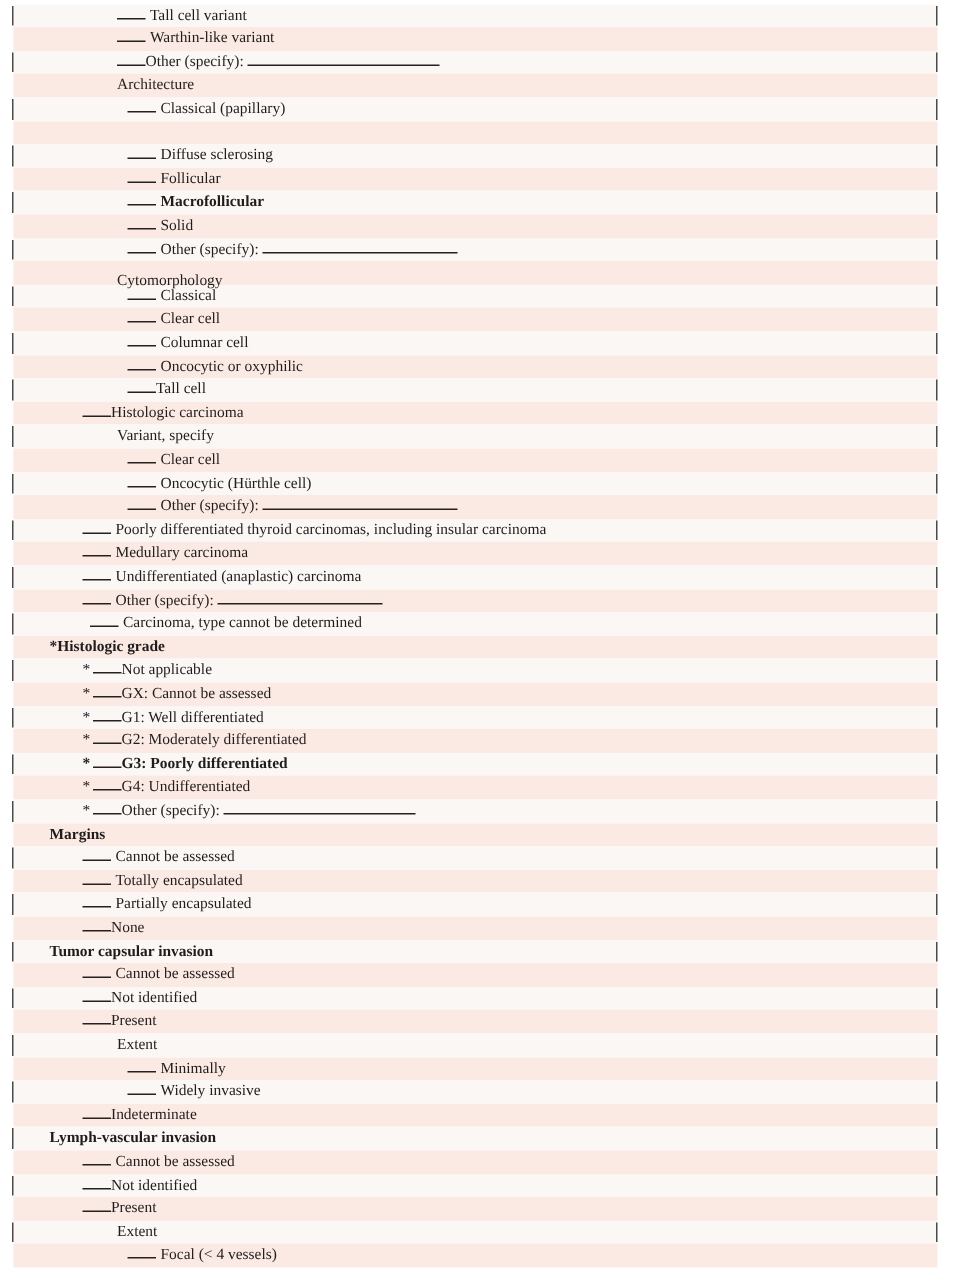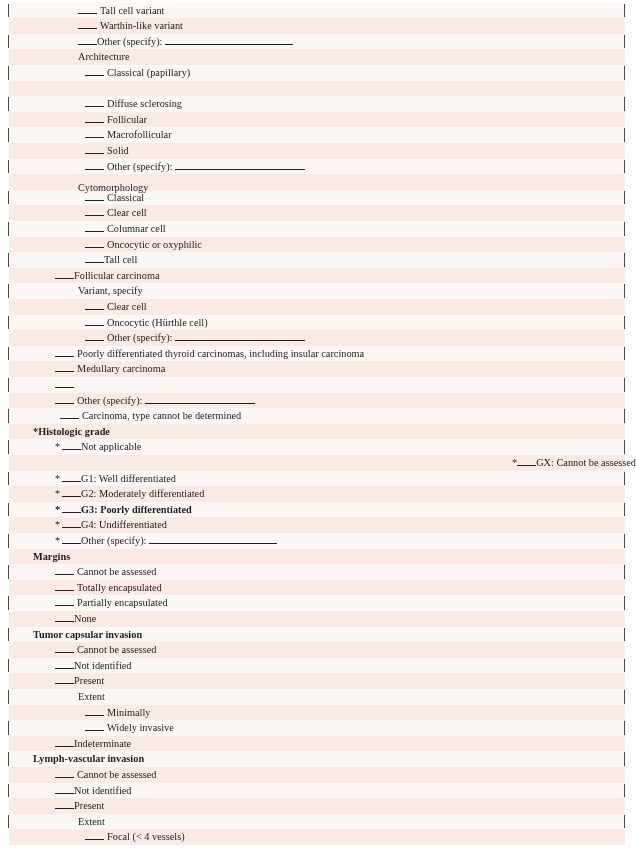--- a/index.html
+++ b/index.html
@@ -203,42 +203,42 @@
       <div class="stripe pink" style="top: 829.4px; height: 15.6px;"></div>
     </div>
   <div id="rows">
       <div class="row" style="top: 2.6px;"><span style="display: inline-block; width: 78px;"></span><span class="blank b-short"></span><span class="txt">Tall cell variant</span></div>
       <div class="row" style="top: 18.2px;"><span style="display: inline-block; width: 78px;"></span><span class="blank b-short"></span><span class="txt">Warthin-like variant</span></div>
       <div class="row" style="top: 33.8px;"><span style="display: inline-block; width: 78px;"></span><span class="blank b-tight"></span><span class="txt">Other (specify):</span><span class="fillline" style="width: 128px;"></span></div>
       <div class="row" style="top: 49.4px;"><span style="display: inline-block; width: 78px;"></span><span class="txt">Architecture</span></div>
       <div class="row" style="top: 65px;"><span style="display: inline-block; width: 85px;"></span><span class="blank b-short"></span><span class="txt">Classical (papillary)</span></div>
       <div class="row" style="top: 96.2px;"><span style="display: inline-block; width: 85px;"></span><span class="blank b-short"></span><span class="txt">Diffuse sclerosing</span></div>
       <div class="row" style="top: 111.8px;"><span style="display: inline-block; width: 85px;"></span><span class="blank b-short"></span><span class="txt">Follicular</span></div>
-      <div class="row" style="top: 127.4px;"><span style="display: inline-block; width: 85px;"></span><span class="blank b-short"></span><span class="txt">Macrofollicular</span></div>
+      <div class="row" style="top: 127.4px; font-weight: bold;"><span style="display: inline-block; width: 85px;"></span><span class="blank b-short"></span><span class="txt">Macrofollicular</span></div>
       <div class="row" style="top: 143px;"><span style="display: inline-block; width: 85px;"></span><span class="blank b-short"></span><span class="txt">Solid</span></div>
       <div class="row" style="top: 158.6px;"><span style="display: inline-block; width: 85px;"></span><span class="blank b-short"></span><span class="txt">Other (specify):</span><span class="fillline" style="width: 130px;"></span></div>
       <div class="row" style="top: 180px;"><span style="display: inline-block; width: 78px;"></span><span class="txt">Cytomorphology</span></div>
       <div class="row" style="top: 189.8px;"><span style="display: inline-block; width: 85px;"></span><span class="blank b-short"></span><span class="txt">Classical</span></div>
       <div class="row" style="top: 205.4px;"><span style="display: inline-block; width: 85px;"></span><span class="blank b-short"></span><span class="txt">Clear cell</span></div>
       <div class="row" style="top: 221px;"><span style="display: inline-block; width: 85px;"></span><span class="blank b-short"></span><span class="txt">Columnar cell</span></div>
       <div class="row" style="top: 236.6px;"><span style="display: inline-block; width: 85px;"></span><span class="blank b-short"></span><span class="txt">Oncocytic or oxyphilic</span></div>
       <div class="row" style="top: 252.2px;"><span style="display: inline-block; width: 85px;"></span><span class="blank b-tight"></span><span class="txt">Tall cell</span></div>
-      <div class="row" style="top: 267.8px;"><span style="display: inline-block; width: 55px;"></span><span class="blank b-tight"></span><span class="txt">Follicular carcinoma</span></div>
+      <div class="row" style="top: 267.8px;"><span style="display: inline-block; width: 55px;"></span><span class="blank b-tight"></span><span class="txt">Histologic carcinoma</span></div>
       <div class="row" style="top: 283.4px;"><span style="display: inline-block; width: 78px;"></span><span class="txt">Variant, specify</span></div>
       <div class="row" style="top: 299px;"><span style="display: inline-block; width: 85px;"></span><span class="blank b-short"></span><span class="txt">Clear cell</span></div>
       <div class="row" style="top: 314.6px;"><span style="display: inline-block; width: 85px;"></span><span class="blank b-short"></span><span class="txt">Oncocytic (Hürthle cell)</span></div>
       <div class="row" style="top: 330.2px;"><span style="display: inline-block; width: 85px;"></span><span class="blank b-short"></span><span class="txt">Other (specify):</span><span class="fillline" style="width: 130px;"></span></div>
       <div class="row" style="top: 345.8px;"><span style="display: inline-block; width: 55px;"></span><span class="blank b-short"></span><span class="txt">Poorly differentiated thyroid carcinomas, including insular carcinoma</span></div>
       <div class="row" style="top: 361.4px;"><span style="display: inline-block; width: 55px;"></span><span class="blank b-short"></span><span class="txt">Medullary carcinoma</span></div>
-      <div class="row" style="top: 377px;"><span style="display: inline-block; width: 55px;"></span><span class="blank b-short"></span></div>
+      <div class="row" style="top: 377px;"><span style="display: inline-block; width: 55px;"></span><span class="blank b-short"></span><span class="txt">Undifferentiated (anaplastic) carcinoma</span></div>
       <div class="row" style="top: 392.6px;"><span style="display: inline-block; width: 55px;"></span><span class="blank b-short"></span><span class="txt">Other (specify):</span><span class="fillline" style="width: 110px;"></span></div>
       <div class="row" style="top: 408.2px;"><span style="display: inline-block; width: 60px;"></span><span class="blank b-short"></span><span class="txt">Carcinoma, type cannot be determined</span></div>
       <div class="row hdr" style="top: 423.8px;"><span style="display: inline-block; width: 33px;"></span><span class="txt">*Histologic grade</span></div>
       <div class="row" style="top: 439.4px;"><span style="display: inline-block; width: 55px;"></span><span class="ast">*</span><span class="blank b-tight"></span><span class="txt">Not applicable</span></div>
-      <div class="row" style="top: 455px; text-align: right;"><span style="display: inline-block; width: 55px;"></span><span class="ast">*</span><span class="blank b-tight"></span><span class="txt">GX: Cannot be assessed</span></div>
+      <div class="row" style="top: 455px;"><span style="display: inline-block; width: 55px;"></span><span class="ast">*</span><span class="blank b-tight"></span><span class="txt">GX: Cannot be assessed</span></div>
       <div class="row" style="top: 470.6px;"><span style="display: inline-block; width: 55px;"></span><span class="ast">*</span><span class="blank b-tight"></span><span class="txt">G1: Well differentiated</span></div>
       <div class="row" style="top: 486.2px;"><span style="display: inline-block; width: 55px;"></span><span class="ast">*</span><span class="blank b-tight"></span><span class="txt">G2: Moderately differentiated</span></div>
       <div class="row" style="top: 501.8px; font-weight: bold;"><span style="display: inline-block; width: 55px;"></span><span class="ast">*</span><span class="blank b-tight"></span><span class="txt">G3: Poorly differentiated</span></div>
       <div class="row" style="top: 517.4px;"><span style="display: inline-block; width: 55px;"></span><span class="ast">*</span><span class="blank b-tight"></span><span class="txt">G4: Undifferentiated</span></div>
       <div class="row" style="top: 533px;"><span style="display: inline-block; width: 55px;"></span><span class="ast">*</span><span class="blank b-tight"></span><span class="txt">Other (specify):</span><span class="fillline" style="width: 128px;"></span></div>
       <div class="row hdr" style="top: 548.6px;"><span style="display: inline-block; width: 33px;"></span><span class="txt">Margins</span></div>
       <div class="row" style="top: 564.2px;"><span style="display: inline-block; width: 55px;"></span><span class="blank b-short"></span><span class="txt">Cannot be assessed</span></div>
       <div class="row" style="top: 579.8px;"><span style="display: inline-block; width: 55px;"></span><span class="blank b-short"></span><span class="txt">Totally encapsulated</span></div>
       <div class="row" style="top: 595.4px;"><span style="display: inline-block; width: 55px;"></span><span class="blank b-short"></span><span class="txt">Partially encapsulated</span></div>
       <div class="row" style="top: 611px;"><span style="display: inline-block; width: 55px;"></span><span class="blank b-tight"></span><span class="txt">None</span></div>

